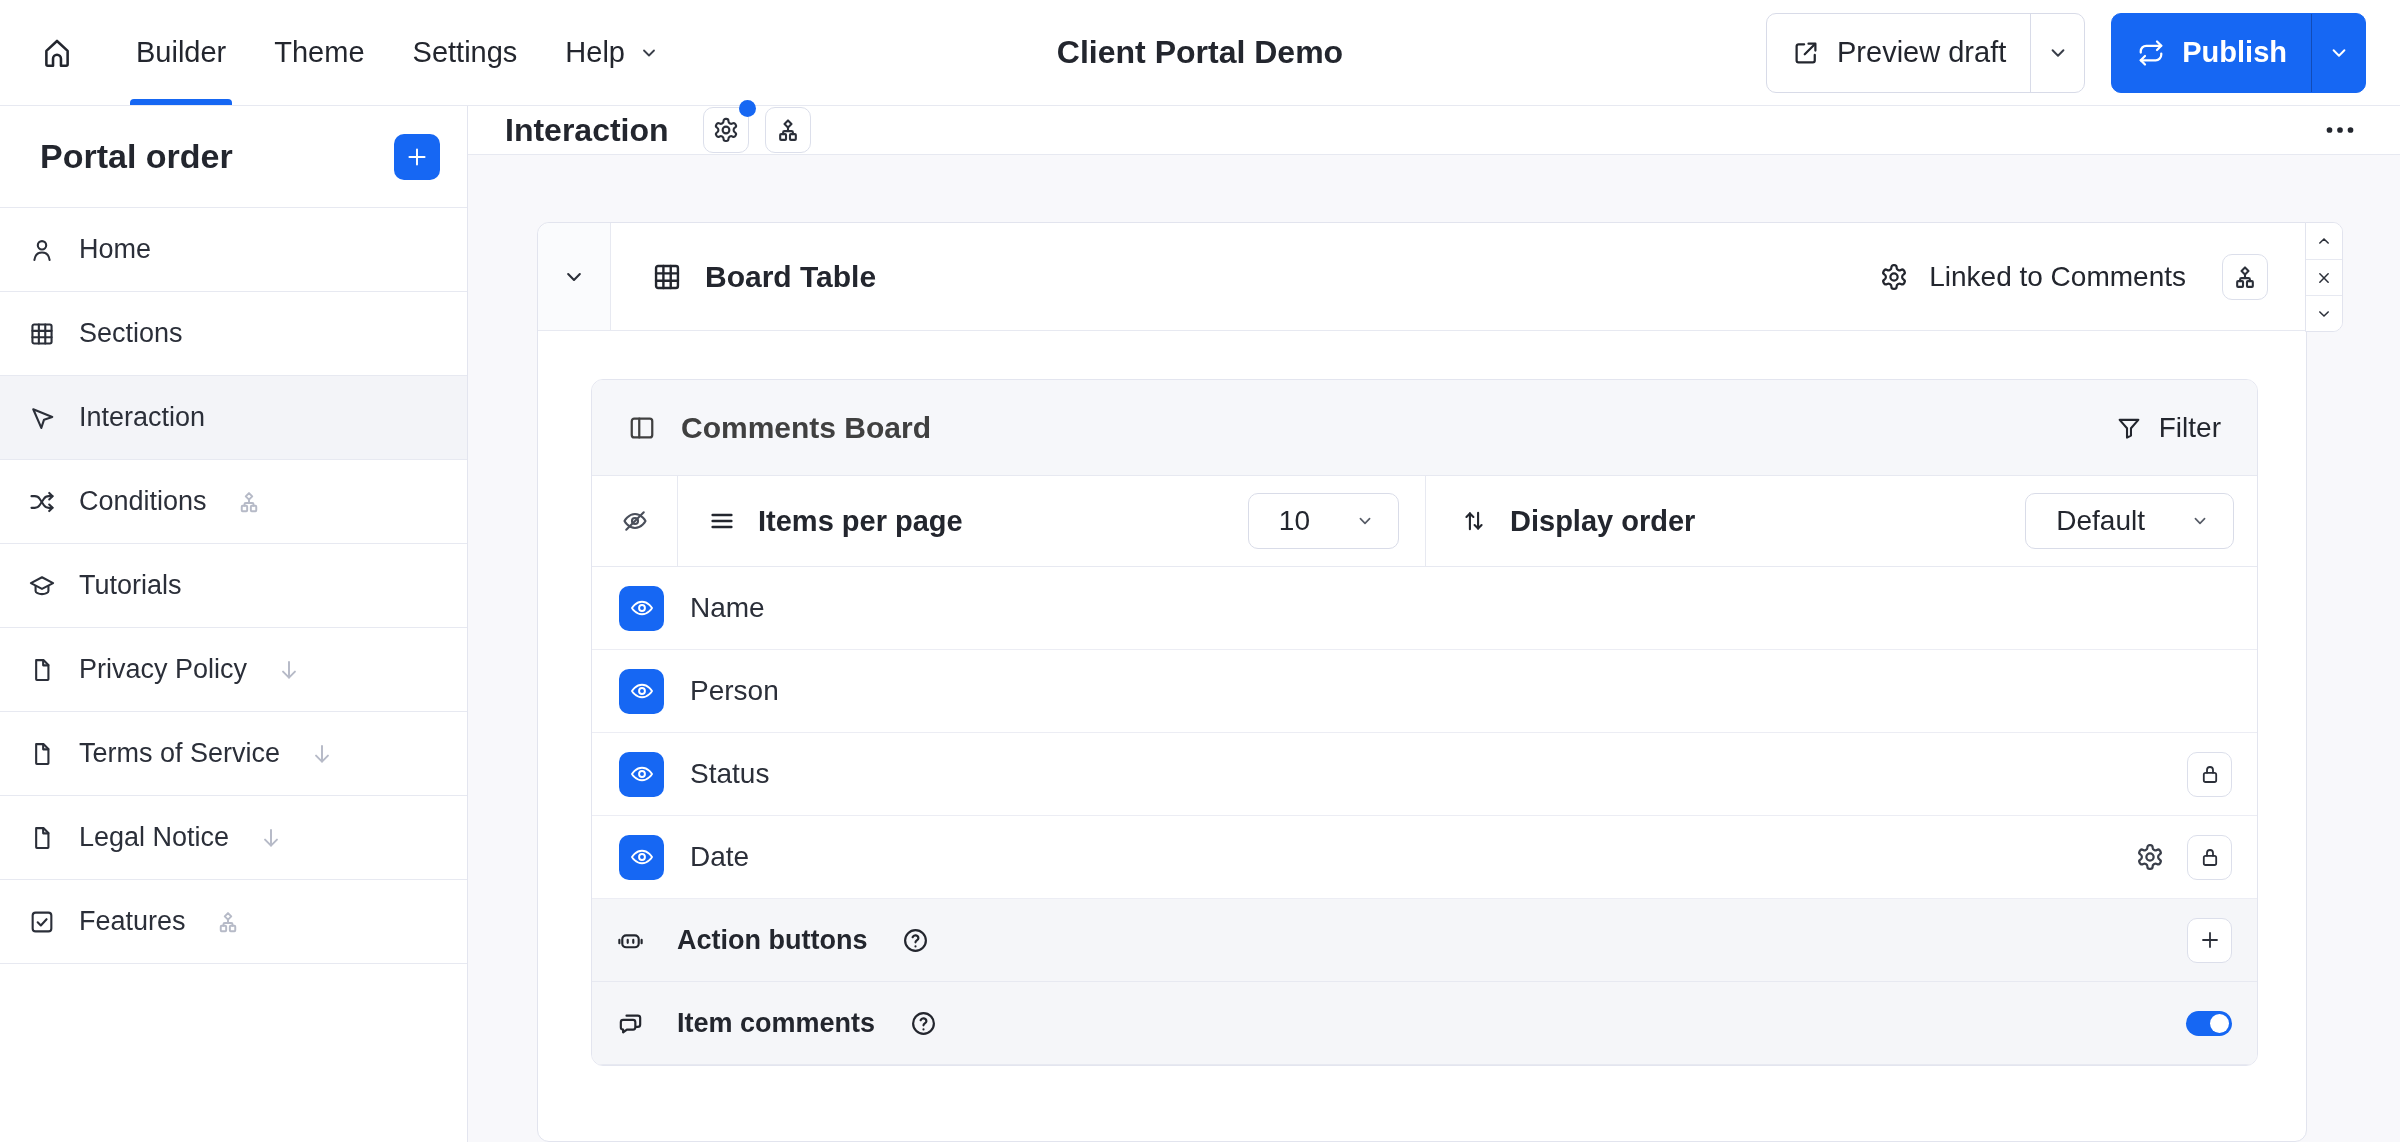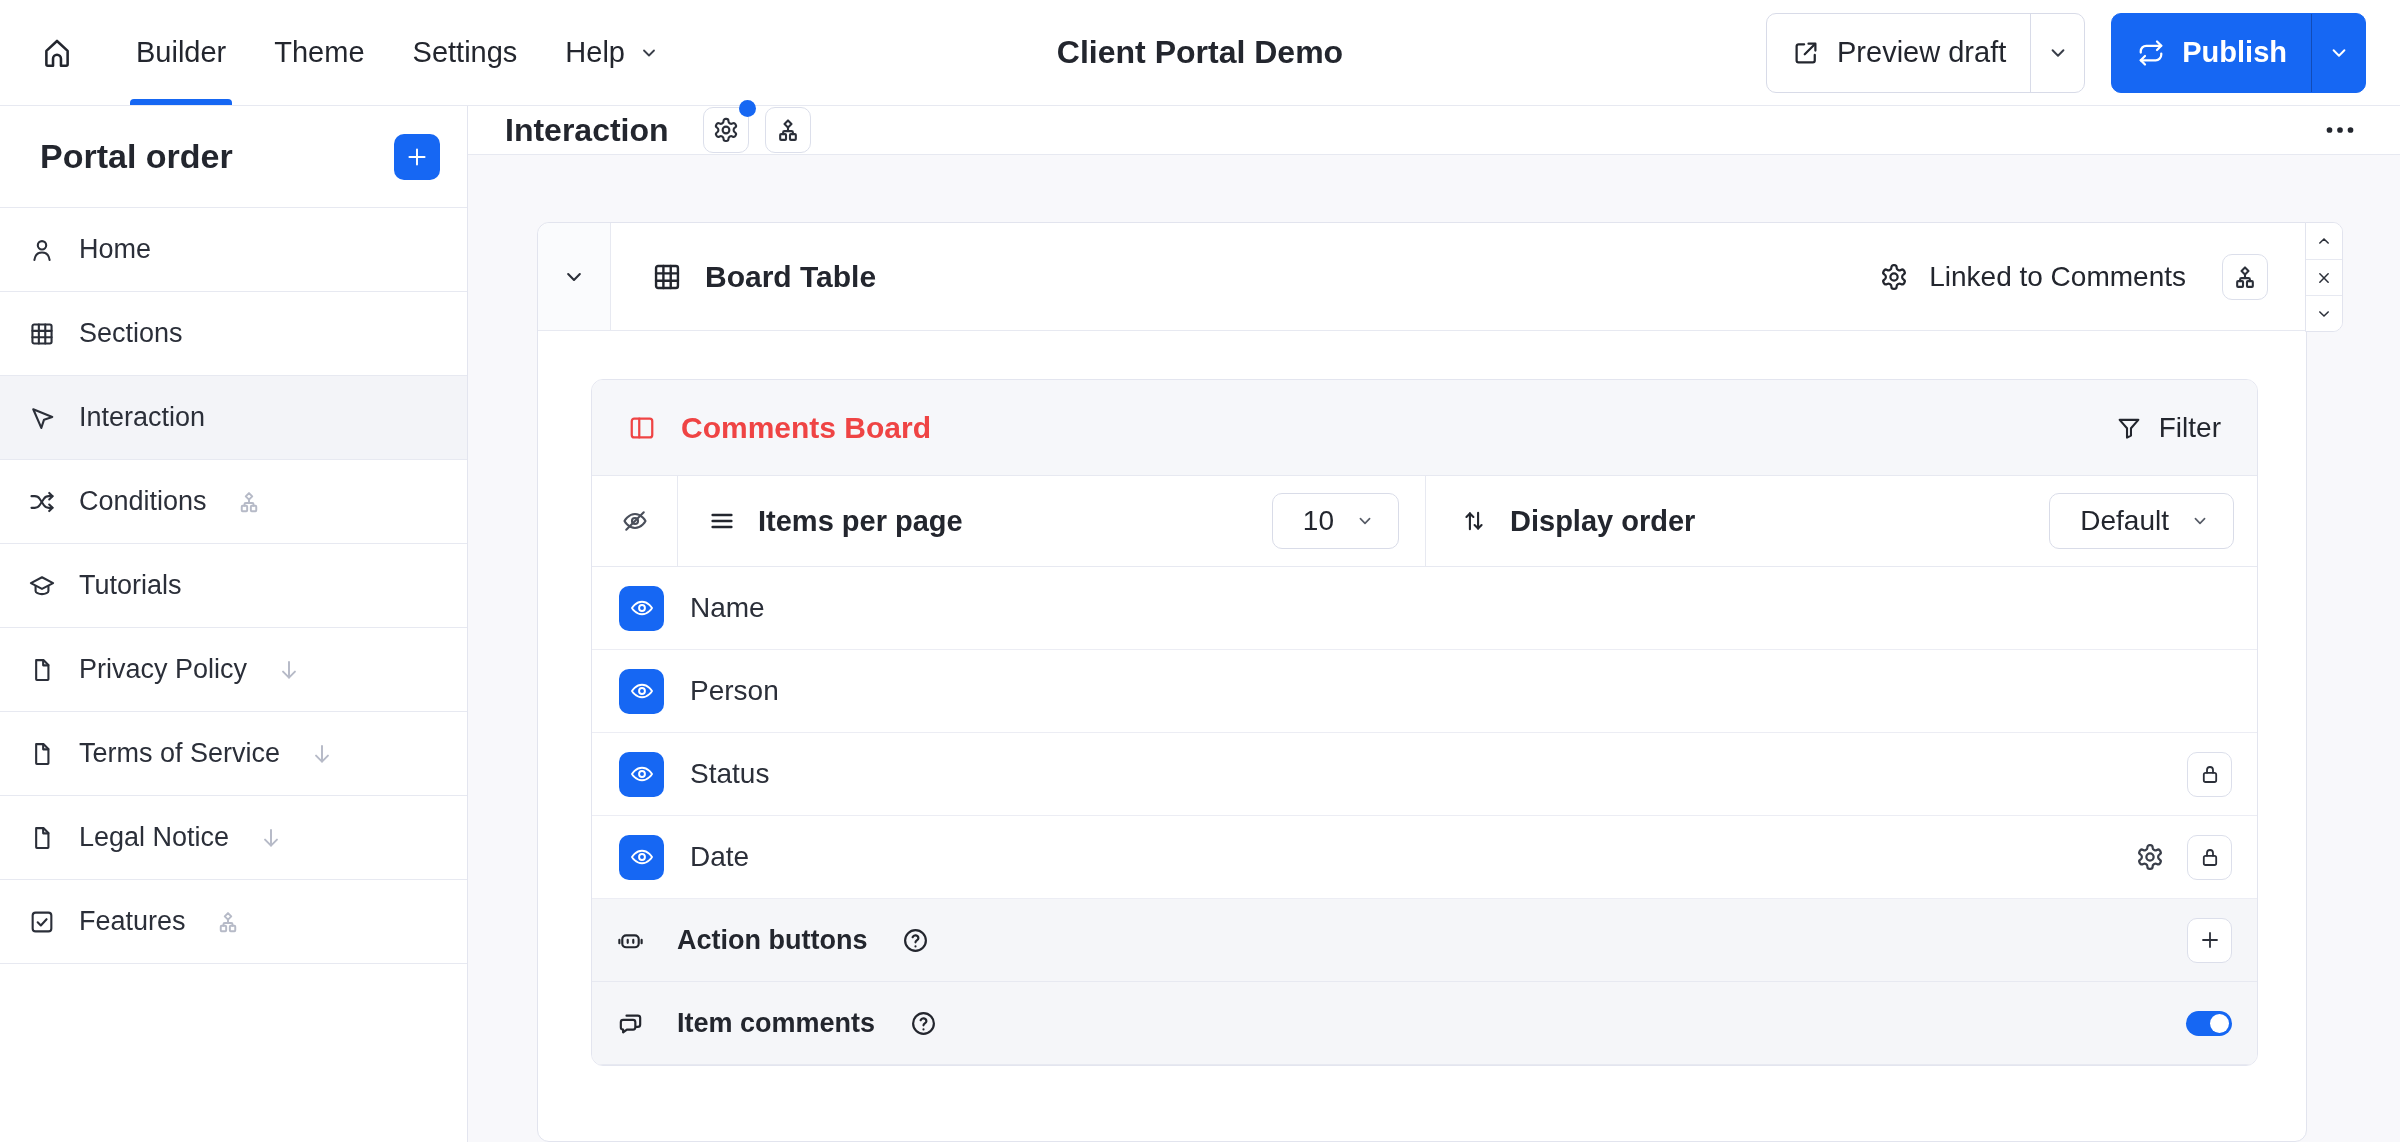--- a/index.html
+++ b/index.html
@@ -91,37 +91,37 @@
     color:#2b2f39; cursor:pointer; background:#fff; border:none; }
   .ctrl-cell + .ctrl-cell { border-top:1px solid var(--border); }
   .ctrl-cell .icon { width:20px; height:20px; }
 
   .block-body { padding:48px 48px 0 53px; }
 
   
   .panel { border:1px solid #e3e5ef; border-radius:12px; overflow:hidden; background:#fff; }
   .panel-head { height:96px; background:#f6f7fa; border-bottom:1px solid var(--border);
     display:flex; align-items:center; padding:0 36px 0 35px; }
-  .panel-title { display:flex; align-items:center; gap:24px; font-size:30px; font-weight:bold; color:#ef4444; }
+  .panel-title { display:flex; align-items:center; gap:24px; font-size:30px; font-weight:bold; color:#404040; }
   .panel-title .icon { width:30px; height:30px; }
   .filter-btn { margin-left:auto; display:flex; align-items:center; gap:16px; font-size:28px;
     color:#23262e; cursor:pointer; }
   .filter-btn .icon { width:28px; height:28px; }
 
   .settings-row { height:91px; display:flex; align-items:stretch; border-bottom:1px solid var(--border); }
   .hidden-cell { width:86px; flex-shrink:0; display:flex; align-items:center; justify-content:center;
     border-right:1px solid var(--border); color:#4a4f5b; }
   .hidden-cell .icon { width:28px; height:28px; }
   .setting-cell { display:flex; align-items:center; padding-left:30px; }
   .setting-cell.items { width:748px; border-right:1px solid var(--border); padding-right:26px; }
   .setting-cell.order { flex:1; padding-left:34px; padding-right:23px; }
   .setting-label { display:flex; align-items:center; gap:22px; font-size:29px; font-weight:bold; color:#23262e; }
   .setting-label .icon { width:28px; height:28px; }
   .dropdown { margin-left:auto; height:56px; border:1px solid #d9dce8; border-radius:10px;
-    background:#fff; display:flex; align-items:center; gap:20px; font-size:28px; color:#23262e;
+    background:#fff; display:flex; align-items:center; gap:44px; font-size:28px; color:#23262e;
     padding:0 22px 0 30px; cursor:pointer; }
   .dropdown .icon { width:22px; height:22px; color:#565b66; }
 
   .field-row { height:83px; display:flex; align-items:center; padding:0 25px 0 27px;
     border-bottom:1px solid #ecedf4; background:#fff; }
   .eye-btn { width:45px; height:45px; border-radius:10px; background:var(--blue); color:#fff;
     border:none; display:flex; align-items:center; justify-content:center; cursor:pointer;
     margin-right:26px; }
   .eye-btn .icon { width:26px; height:26px; }
   .field-label { font-size:28px; color:#2b2f39; }

